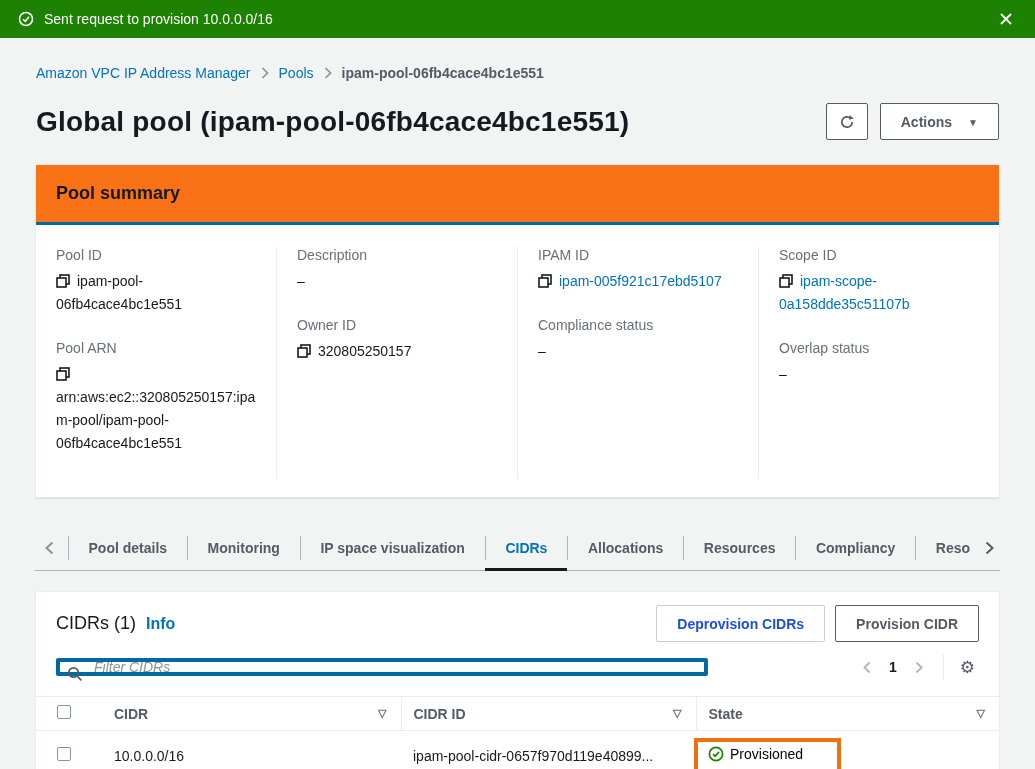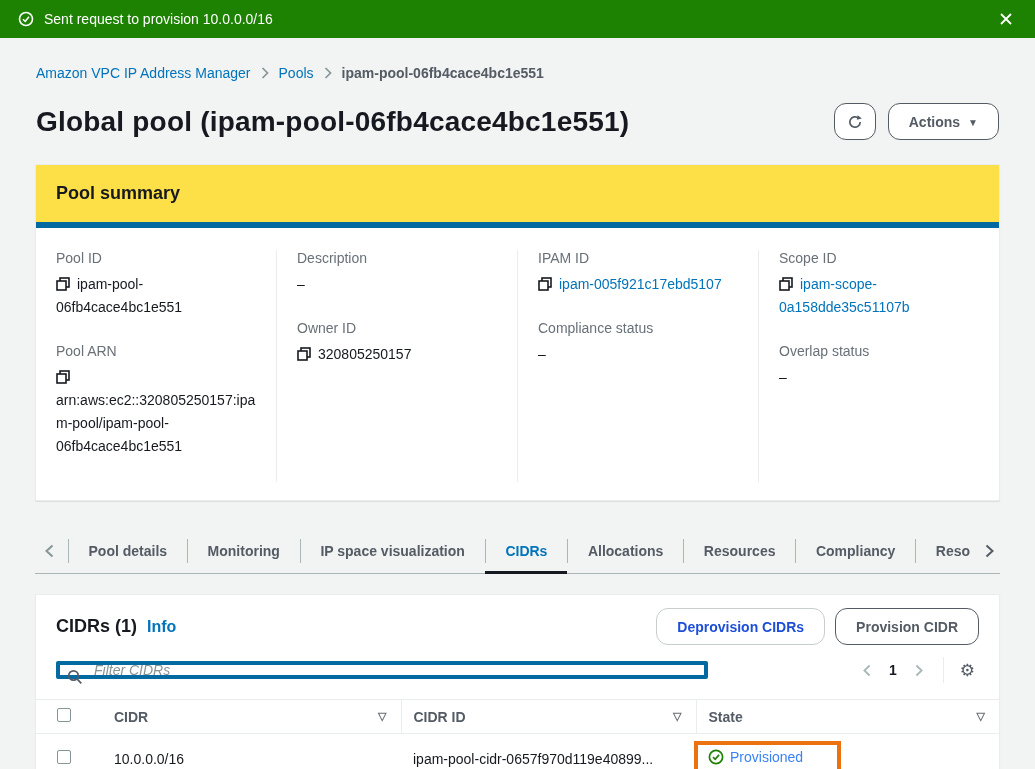--- a/index.html
+++ b/index.html
@@ -26,37 +26,37 @@
     margin:27px 36px 0; font-size:14px;
   }
   .breadcrumb a { color:#0073bb; text-decoration:none; }
   .crumb-current { color:#545b64; font-weight:bold; }
 
   
   .page-header { display:flex; align-items:center; margin:22px 36px 0; }
   .page-title { font-size:28px; font-weight:bold; color:#16191f; letter-spacing:.2px; }
   .hdr-buttons { margin-left:auto; display:flex; gap:12px; }
   .btn {
-    background:#fff; border:1px solid #545b64; border-radius:12px;
+    background:#fff; border:1px solid #545b64; border-radius:2px;
     color:#545b64; font-weight:bold; font-size:14px;
     height:37px; padding:0 20px; cursor:pointer;
     font-family:"Liberation Sans", sans-serif;
-    display:inline-flex; align-items:center; gap:8px;
+    display:inline-flex; align-items:center; gap:16px;
   }
   .btn.icon-only { padding:0 12px; }
   .btn.disabled { border-color:#c8cdcd; color:#1d4ed8; cursor:default; }
   .caret { font-size:10px; position:relative; top:1px; }
 
   
   .card {
     background:#fff; margin:24px 35px 0; border:1px solid #eaeded;
     border-radius:2px; box-shadow:0 1px 1px 0 rgba(0,28,36,.1);
   }
   .card-header {
-    padding:18px 20px; background:#fde047; border-bottom:6px solid #0369a1;
+    padding:18px 20px; background:#f97316; border-bottom:3px solid #0369a1;
   }
   .card-title { font-size:18px; font-weight:bold; color:#16191f; }
 
   .summary-body { display:flex; padding:22px 0 18px; }
   .summary-col { flex:1; padding:0 20px; }
   .summary-col + .summary-col { border-left:1px solid #eaeded; }
   .field { margin-bottom:24px; }
   .field-label { color:#687078; margin-bottom:7px; }
   .field-value { color:#16191f; line-height:23px; overflow-wrap:anywhere; }
   .copy-btn { background:none; border:none; cursor:pointer; padding:0; margin-right:7px; vertical-align:-2px; }
@@ -80,21 +80,21 @@
   .tab.active { color:#0073bb; }
   .tab.active::after {
     content:""; position:absolute; left:0; right:0; bottom:-1px;
     height:3px; background:#16191f;
   }
   .tab.truncated { max-width:58px; overflow:hidden;text-align:right; }
 
   
   .panel { position:relative; margin-top:20px; }
   .panel-top { display:flex; align-items:center; padding:13px 20px 10px; }
-  .panel-title { font-size:18px; font-weight:bold; }
+  .panel-title { font-size:18px; font-weight:normal; }
   .info-link { color:#0073bb; font-size:16px; font-weight:bold; text-decoration:none; margin-left:10px; vertical-align:2px; }
   .panel-actions { margin-left:auto; display:flex; gap:10px; }
 
   .filter-row { display:flex; align-items:center; padding:2px 20px 16px; }
   .search-wrap { position:relative; width:652px; }
   .search-wrap input {
     width:100%; height:18px; border:4px solid #0369a1; border-radius:2px;
     padding:0 10px 0 34px; font-size:14px; color:#16191f;
     font-family:"Liberation Sans", sans-serif;
   }
@@ -119,21 +119,21 @@
   .th-inner { display:flex; align-items:center; }
   .sort-icon { margin-left:auto; color:#687078; font-size:11px; padding-right:2px; cursor:pointer; }
   tbody td {
     padding:15px 12px; border-bottom:1px solid #eaeded; font-size:14px; color:#16191f;
   }
   td.c-check { padding-left:21px; }
   .checkbox {
     width:14px; height:14px; border:1px solid #879596; border-radius:2px;
     background:#fff; display:inline-block; cursor:pointer;
   }
-  .state-ok { display:inline-flex; align-items:center; gap:6px; color:#3b82f6; }
+  .state-ok { display:inline-flex; align-items:center; gap:6px; color:#000000; }
 
   .annotation-box {
     position:absolute; left:658px; top:146px; width:147px; height:50px;
     border:4px solid #ec7211; pointer-events:none;
   }
 </style>
 </head>
 <body>
 
 <div class="banner">

